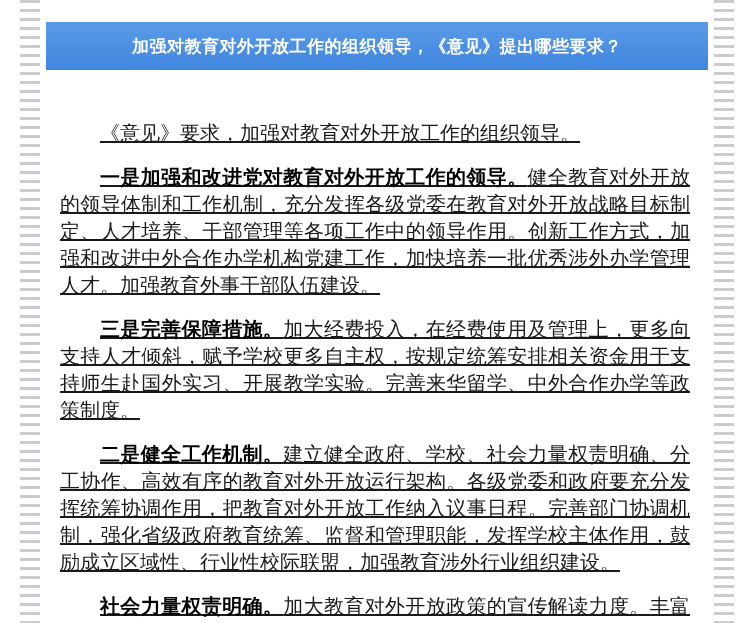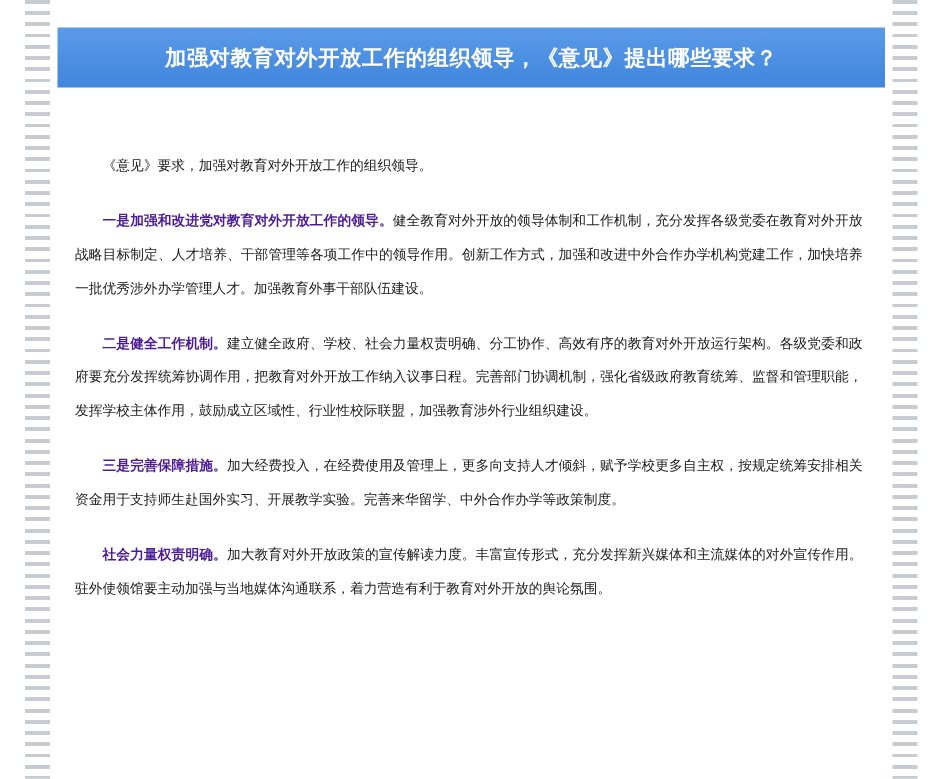--- a/index.html
+++ b/index.html
@@ -63,29 +63,30 @@
   }
 
   .content {
     position: absolute;
     top: 120px;
     left: 60px;
     width: 630px;
   }
   .para {
     margin: 0 0 17px 0;
-    font-size: 11px;
+    font-size: 20px;
     line-height: 27px;
     color: #1a1a1a;
     text-align: justify;
     text-indent: 2em;
+    text-decoration: underline;
   }
   .para:last-child { margin-bottom: 0; }
   .lead {
-    color: #4c1d95;
+    color: #000000;
     font-weight: bold;
   }
 </style>
 </head>
 <body>
 
 <div class="page">
 
   <div class="stripe-bar stripe-left"></div>
   <div class="stripe-bar stripe-right"></div>
@@ -98,25 +99,25 @@
 
   <div class="content">
 
     <p class="para">《意见》要求，加强对教育对外开放工作的组织领导。</p>
 
     <p class="para">
       <span class="lead">一是加强和改进党对教育对外开放工作的领导。</span><span>健全教育对外开放的领导体制和工作机制，充分发挥各级党委在教育对外开放战略目标制定、人才培养、干部管理等各项工作中的领导作用。创新工作方式，加强和改进中外合作办学机构党建工作，加快培养一批优秀涉外办学管理人才。加强教育外事干部队伍建设。</span>
     </p>
 
     <p class="para">
-      <span class="lead">二是健全工作机制。</span><span>建立健全政府、学校、社会力量权责明确、分工协作、高效有序的教育对外开放运行架构。各级党委和政府要充分发挥统筹协调作用，把教育对外开放工作纳入议事日程。完善部门协调机制，强化省级政府教育统筹、监督和管理职能，发挥学校主体作用，鼓励成立区域性、行业性校际联盟，加强教育涉外行业组织建设。</span>
+      <span class="lead">三是完善保障措施。</span><span>加大经费投入，在经费使用及管理上，更多向支持人才倾斜，赋予学校更多自主权，按规定统筹安排相关资金用于支持师生赴国外实习、开展教学实验。完善来华留学、中外合作办学等政策制度。</span>
     </p>
 
     <p class="para">
-      <span class="lead">三是完善保障措施。</span><span>加大经费投入，在经费使用及管理上，更多向支持人才倾斜，赋予学校更多自主权，按规定统筹安排相关资金用于支持师生赴国外实习、开展教学实验。完善来华留学、中外合作办学等政策制度。</span>
+      <span class="lead">二是健全工作机制。</span><span>建立健全政府、学校、社会力量权责明确、分工协作、高效有序的教育对外开放运行架构。各级党委和政府要充分发挥统筹协调作用，把教育对外开放工作纳入议事日程。完善部门协调机制，强化省级政府教育统筹、监督和管理职能，发挥学校主体作用，鼓励成立区域性、行业性校际联盟，加强教育涉外行业组织建设。</span>
     </p>
 
     <p class="para">
       <span class="lead">社会力量权责明确。</span><span>加大教育对外开放政策的宣传解读力度。丰富宣传形式，充分发挥新兴媒体和主流媒体的对外宣传作用。驻外使领馆要主动加强与当地媒体沟通联系，着力营造有利于教育对外开放的舆论氛围。</span>
     </p>
 
   </div>
 </div>
 
 </body></html>

